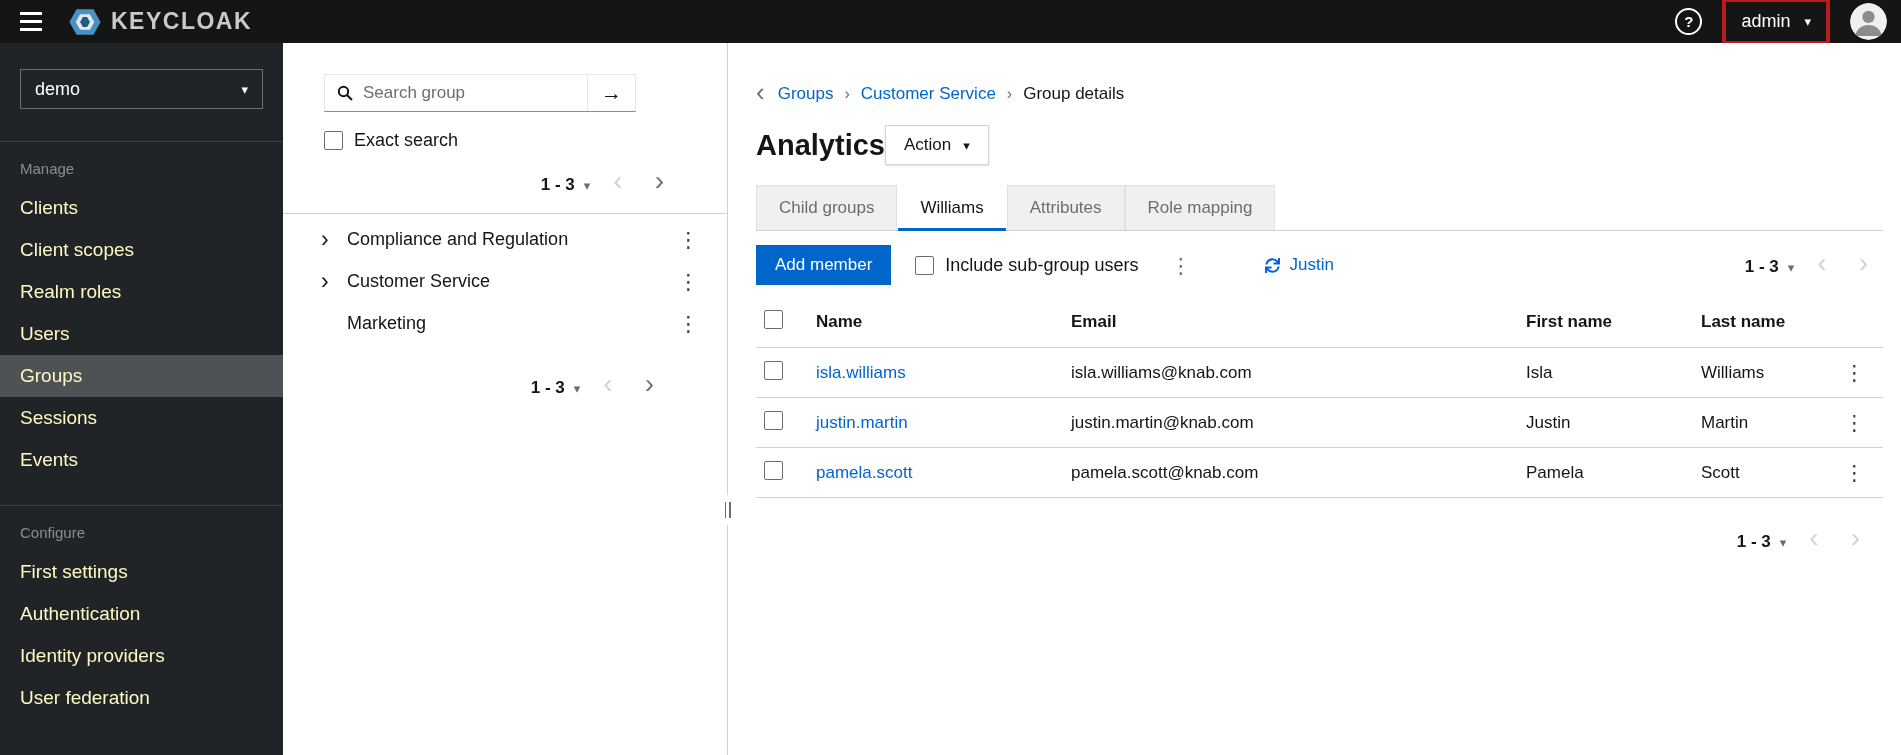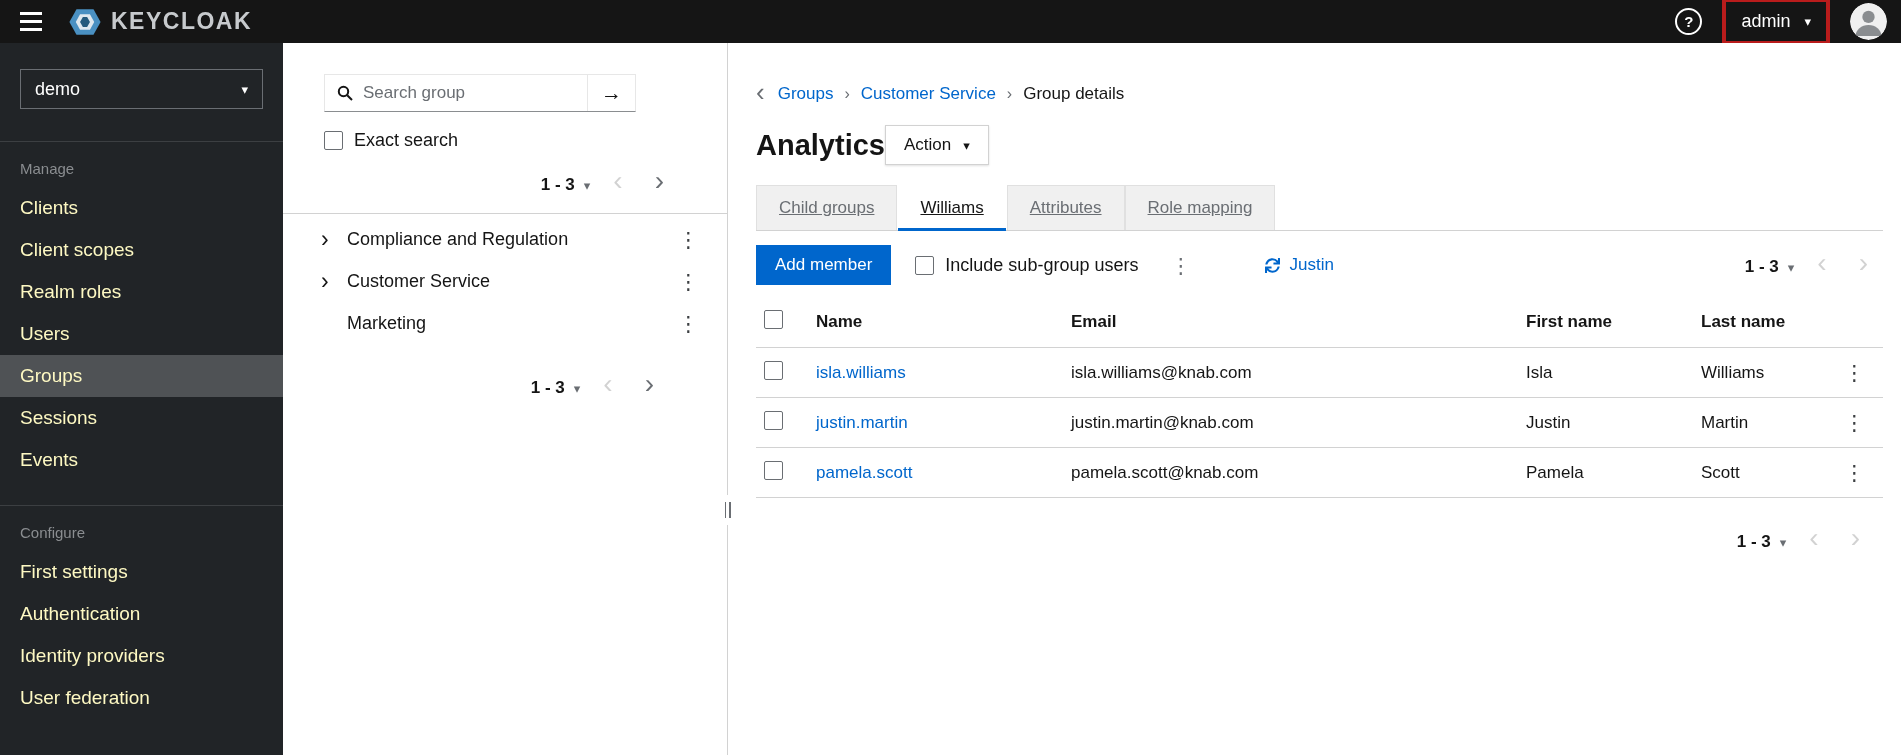--- a/index.html
+++ b/index.html
@@ -90,21 +90,21 @@
   .breadcrumb .current { color:#151515; }
 
   .title-row { display:flex; align-items:center; justify-content:flex-start; margin-top:16px; }
   h1.page-title { font-size:29px; font-weight:700; color:#151515; }
   .action-btn { background:#fff; border:1px solid #d2d2d2; box-shadow:0 1px 2px rgba(3,3,3,.12);
     padding:9px 18px; font-size:17px; display:flex; align-items:center; gap:12px; cursor:pointer; color:#151515; }
   .action-btn .caret { color:#151515; }
 
   .tabs { display:flex; margin-top:20px; border-bottom:1px solid #d2d2d2; }
   .tab { position:relative; padding:12px 22px; font-size:17px; background:#f0f0f0; color:#6a6e73;
-    border:1px solid #e0e0e0; border-bottom:none; cursor:pointer; margin-bottom:0;text-decoration:underline; }
+    border:1px solid #e0e0e0; border-bottom:none; cursor:pointer; margin-bottom:0; }
   .tab.active { background:#fff; color:#151515; border-color:transparent; }
   .tab.active::after { content:""; position:absolute; left:0; right:0; bottom:-1px; height:3px; background:#0066cc; }
 
   .toolbar { display:flex; align-items:center; margin-top:14px; gap:24px; }
   .primary-btn { background:#0066cc; color:#fff; border:none; padding:10px 19px; font-size:17px; cursor:pointer; }
   .subgroup-check { display:flex; align-items:center; gap:11px; font-size:18px; cursor:pointer; }
   .toolbar .kebab { color:#6a6e73; }
   .refresh { background:none; border:none; color:#0066cc; font-size:17px; display:flex; align-items:center;
     gap:9px; cursor:pointer; margin-left:42px; }
   .toolbar .pager { margin-left:auto; }

